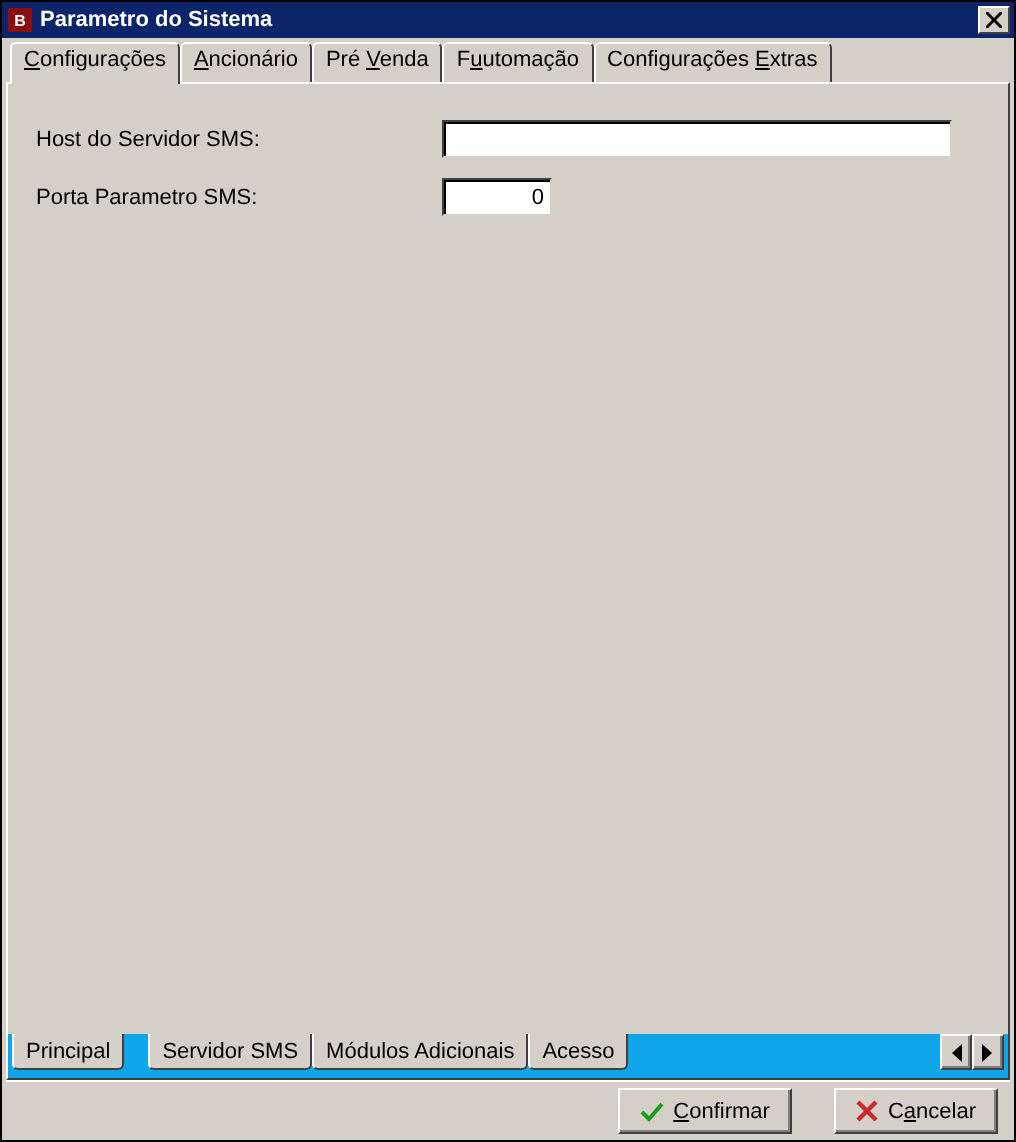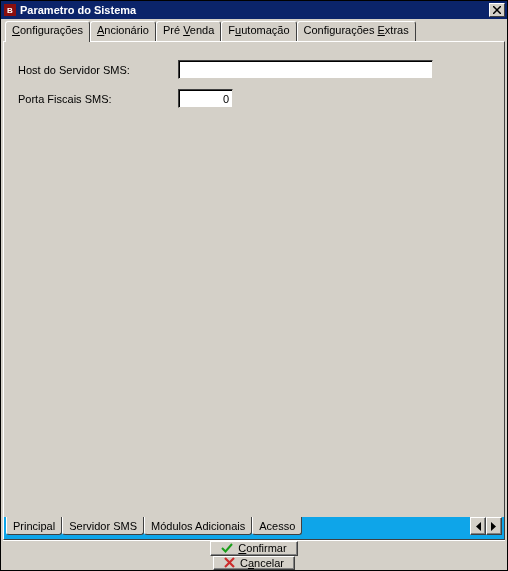--- a/index.html
+++ b/index.html
@@ -108,20 +108,21 @@
       padding: 0;
     }
     .form-area {
       flex: 1;
       padding: 18px 14px 8px 14px;
     }
     .form-row {
       display: flex;
       align-items: center;
       margin-bottom: 10px;
+      gap: 43px;
     }
     .form-row .lbl {
       width: 160px;
       color: #000;
     }
     .text-input {
       background: #fff;
       border: 1px solid #808080;
       border-top-color: #404040;
       border-left-color: #404040;
@@ -164,20 +165,21 @@
       z-index: 1;
       cursor: pointer;
       white-space: nowrap;
       color: #000;
       margin-top: 0;
     }
     .tab-bottom.active {
       z-index: 3;
       padding-top: 4px;
       margin-top: -1px;
+      margin-left: 12px;
     }
     .spin-arrows {
       display: flex;
       align-items: center;
       gap: 0;
       padding-right: 2px;
     }
     .arrow-btn {
       width: 16px; height: 18px;
       background: #d4d0c8;
@@ -193,22 +195,21 @@
 
     
     .footer {
       height: 30px;
       background: #d4d0c8;
       border-top: 1px solid #fff;
       display: flex;
       align-items: center;
       justify-content: flex-end;
       padding: 0 6px;
-      gap: 0;
-      flex-direction: column;
+      gap: 21px;
     }
     .btn {
       background: #d4d0c8;
       border: 1px solid #fff;
       border-right-color: #404040;
       border-bottom-color: #404040;
       box-shadow: inset -1px -1px 0 #808080;
       height: 23px;
       padding: 0 10px;
       display: flex;
@@ -262,21 +263,21 @@
 
   <div class="panel-outer">
     <div class="panel-inner">
 
       <div class="form-area">
         <div class="form-row">
           <div class="lbl">Host do Servidor SMS:</div>
           <input type="text" class="text-input host-input" value="" style="">
         </div>
         <div class="form-row">
-          <div class="lbl">Porta Fiscais SMS:</div>
+          <div class="lbl">Porta Parametro SMS:</div>
           <input type="text" class="text-input port-input" value="0" style="">
         </div>
       </div>
 
       <div class="bottom-tab-wrap">
         <div class="bottom-tabs">
           <div class="tab-bottom"><span>Principal</span></div>
           <div class="tab-bottom active"><span>Servidor SMS</span></div>
           <div class="tab-bottom"><span>Módulos Adicionais</span></div>
           <div class="tab-bottom"><span>Acesso</span></div>

